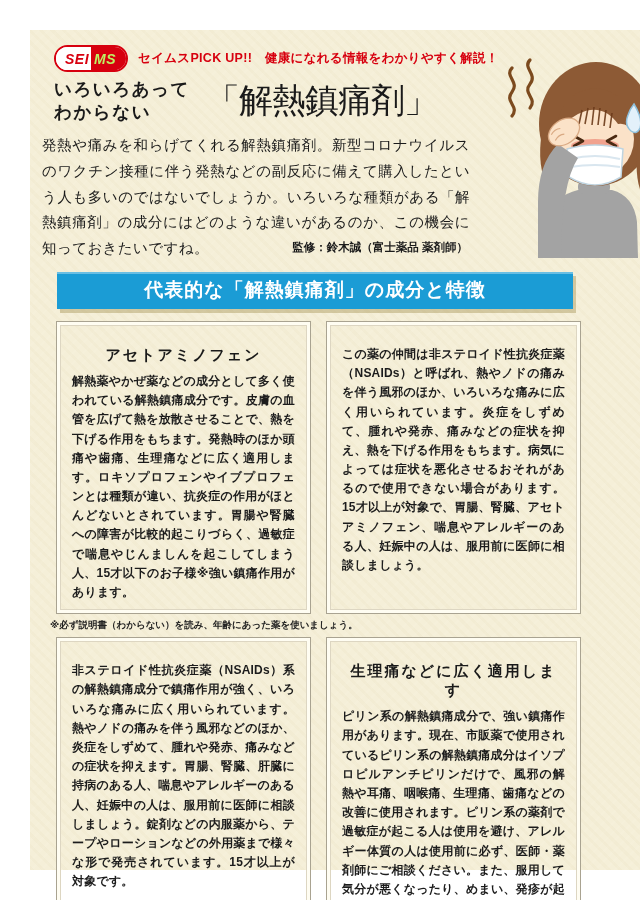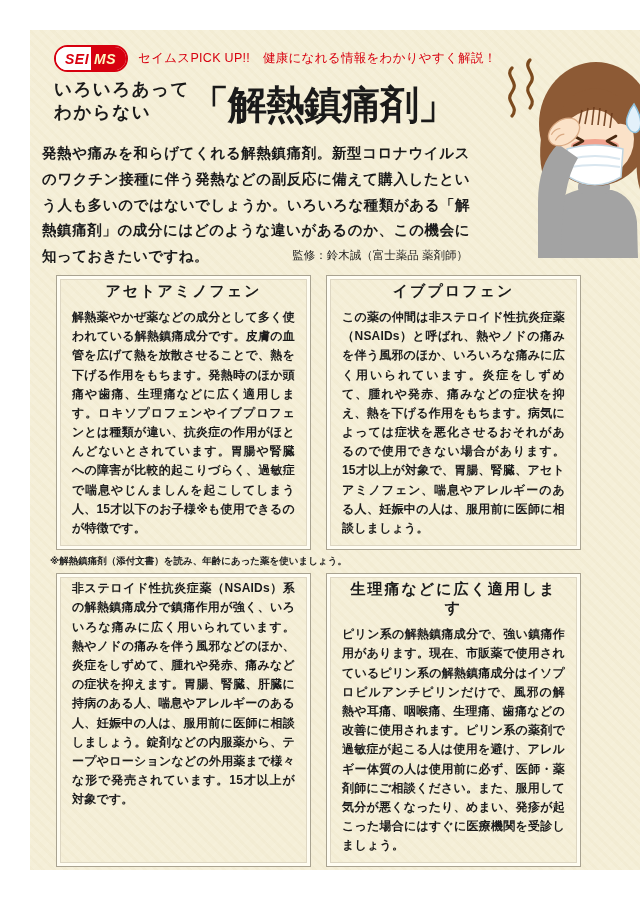--- a/index.html
+++ b/index.html
@@ -19,46 +19,46 @@
       repeating-linear-gradient(-45deg, rgba(255,255,255,.06) 0 2px, transparent 2px 7px);
   }
   
   .header-row { display:flex; align-items:center; gap:10px; padding:15px 0 0 24px; }
   .logo {
     display:inline-flex; align-items:stretch; border:2px solid #d7000f; border-radius:999px;
     overflow:hidden; background:#fff; font-style:italic; font-weight:bold; font-size:14px;
     line-height:1; flex:0 0 auto;
   }
   .logo-left { color:#d7000f; background:#fff; padding:5px 2px 4px 9px; letter-spacing:.5px; }
-  .logo-right { color:#fef9c3; background:#d7000f; padding:5px 10px 4px 3px; letter-spacing:.5px; }
-  .pickup { color:#d7000f; font-weight:normal; font-size:12.5px; letter-spacing:.3px; }
+  .logo-right { color:#bef264; background:#d7000f; padding:5px 10px 4px 3px; letter-spacing:.5px; }
+  .pickup { color:#d7000f; font-weight:bold; font-size:12.5px; letter-spacing:.3px; }
   .title-row { display:flex; padding:6px 0 0 24px; }
   .title-prefix { font-weight:bold; font-size:17.5px; line-height:1.3; letter-spacing:1.5px; white-space:pre-line; }
-  .title-main { font-weight:700; font-size:39px; letter-spacing:-1px; margin-left:0; white-space:nowrap; }
+  .title-main { font-weight:400; font-size:34px; letter-spacing:-1px; margin-left:16px; white-space:nowrap; }
   
   .intro-wrap { position:relative; width:428px; margin:9px 0 0 12px; }
-  .intro-text { font-size:14.5px; font-weight:bold; line-height:1.78; letter-spacing:.4px; text-align:justify; }
-  .supervisor { text-align:right; font-size:11.5px; font-weight:normal; margin-top:-22px; padding-right:2px; }
+  .intro-text { font-size:14.5px; font-weight:normal; line-height:1.78; letter-spacing:.4px; text-align:justify; }
+  .supervisor { text-align:right; font-size:11.5px; font-weight:bold; margin-top:-22px; padding-right:2px; }
   
   .illustration { position:absolute; top:6px; right:4px; width:180px; height:222px; }
   
   .banner {
     margin:17px 0 0 27px; width:516px; height:37px;
     background:#1b9cd5; color:#fff; font-weight:bold; font-size:19px; letter-spacing:1px;
     display:flex; align-items:center; justify-content:center;
     box-shadow: inset 0 2px 0 rgba(255,255,255,.35), 3px 4px 0 rgba(145,125,55,.35);
   }
   
   .cards { width:523px; margin:13px 0 0 27px; }
   .card-row { display:flex; gap:17px; align-items:stretch; }
   .card {
     flex:1 1 0;
     border:3px solid #fffdf2; outline:1px solid #a9a391;
     box-shadow: inset 0 0 0 1px #ddd6c2;
-    padding:2px 12px 8px;
+    padding:20px 12px 8px;
   }
   .card-title { text-align:center; font-size:15px; font-weight:800; letter-spacing:2px; margin:1px 0 7px; }
   .card-body { font-size:12px; font-weight:600; line-height:1.6; letter-spacing:.2px; text-align:justify; color:#1c1c1c; }
   .footnote { font-size:9.5px; font-weight:bold; margin:6px 0 6px -7px; color:#222; }
 </style>
 </head>
 <body>
 
 <div class="paper">
 
@@ -118,33 +118,33 @@
     <path d="M152 68 Q161 83 158 92 Q155 99 149 95 Q142 89 146 79 Q148 73 152 68 Z" fill="#e3f1fa" stroke="#8fc0dc" stroke-width="1.5"></path>
 
     <path d="M56 222 L56 166 Q56 128 76 108 L96 122 Q79 148 79 222 Z" fill="#a3a3a3"></path>
 
     <g transform="rotate(-35 82 96)">
       <ellipse cx="82" cy="96" rx="17" ry="12" fill="#fbe2c8" stroke="#d9a983" stroke-width="1.3"></ellipse>
       <path d="M70 91 q6 -3 11 0 M70 98 q6 -3 11 0" stroke="#d9a983" stroke-width="1.2" fill="none"></path>
     </g>
   </svg>
 
+  <div class="banner">代表的な「解熱鎮痛剤」の成分と特徴</div>
 
   <div class="cards">
     <div class="card-row">
       <div class="card">
         <div class="card-title">アセトアミノフェン</div>
-        <div class="card-body">解熱薬やかぜ薬などの成分として多く使われている解熱鎮痛成分です。皮膚の血管を広げて熱を放散させることで、熱を下げる作用をもちます。発熱時のほか頭痛や歯痛、生理痛などに広く適用します。ロキソプロフェンやイブプロフェンとは種類が違い、抗炎症の作用がほとんどないとされています。胃腸や腎臓への障害が比較的起こりづらく、過敏症で喘息やじんましんを起こしてしまう人、15才以下のお子様※も使用できるのが特徴です。</div>
+        <div class="card-body">解熱薬やかぜ薬などの成分として多く使われている解熱鎮痛成分です。皮膚の血管を広げて熱を放散させることで、熱を下げる作用をもちます。発熱時のほか頭痛や歯痛、生理痛などに広く適用します。ロキソプロフェンやイブプロフェンとは種類が違い、抗炎症の作用がほとんどないとされています。胃腸や腎臓への障害が比較的起こりづらく、過敏症で喘息やじんましんを起こしてしまう人、15才以下のお子様※強い鎮痛作用があります。</div>
       </div>
       <div class="card">
-        <div class="card-title">イブプロフェン</div>
         <div class="card-body">この薬の仲間は非ステロイド性抗炎症薬（NSAIDs）と呼ばれ、熱やノドの痛みを伴う風邪のほか、いろいろな痛みに広く用いられています。炎症をしずめて、腫れや発赤、痛みなどの症状を抑え、熱を下げる作用をもちます。病気によっては症状を悪化させるおそれがあるので使用できない場合があります。15才以上が対象で、胃腸、腎臓、アセトアミノフェン、喘息やアレルギーのある人、妊娠中の人は、服用前に医師に相談しましょう。</div>
       </div>
     </div>
-    <div class="footnote">※解熱鎮痛剤（添付文書）を読み、年齢にあった薬を使いましょう。</div>
+    <div class="footnote">※必ず説明書（わからない）を読み、年齢にあった薬を使いましょう。</div>
     <div class="card-row">
       <div class="card">
         <div class="card-body">非ステロイド性抗炎症薬（NSAIDs）系の解熱鎮痛成分で鎮痛作用が強く、いろいろな痛みに広く用いられています。熱やノドの痛みを伴う風邪などのほか、炎症をしずめて、腫れや発赤、痛みなどの症状を抑えます。胃腸、腎臓、肝臓に持病のある人、喘息やアレルギーのある人、妊娠中の人は、服用前に医師に相談しましょう。錠剤などの内服薬から、テープやローションなどの外用薬まで様々な形で発売されています。15才以上が対象です。</div>
       </div>
       <div class="card">
         <div class="card-title">生理痛などに広く適用します</div>
         <div class="card-body">ピリン系の解熱鎮痛成分で、強い鎮痛作用があります。現在、市販薬で使用されているピリン系の解熱鎮痛成分はイソプロピルアンチピリンだけで、風邪の解熱や耳痛、咽喉痛、生理痛、歯痛などの改善に使用されます。ピリン系の薬剤で過敏症が起こる人は使用を避け、アレルギー体質の人は使用前に必ず、医師・薬剤師にご相談ください。また、服用して気分が悪くなったり、めまい、発疹が起こった場合にはすぐに医療機関を受診しましょう。</div>
       </div>
     </div>
   </div>

